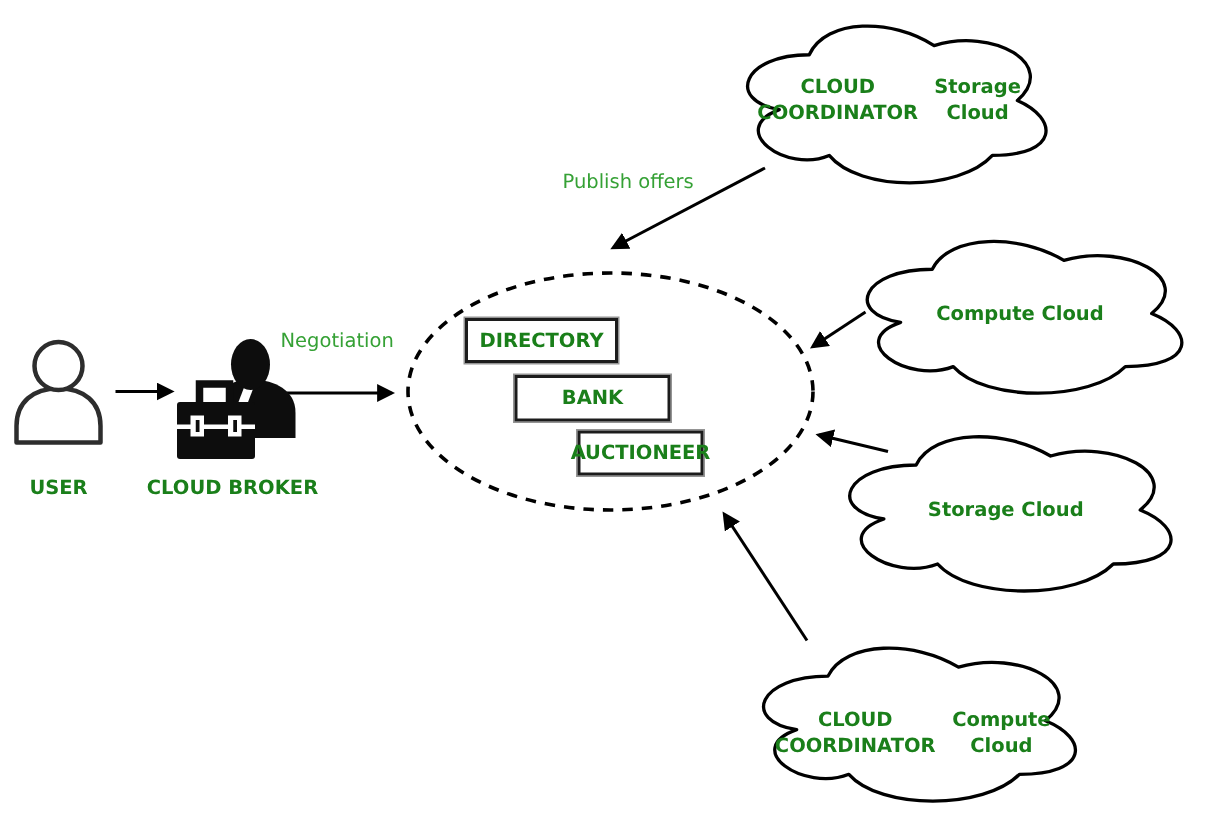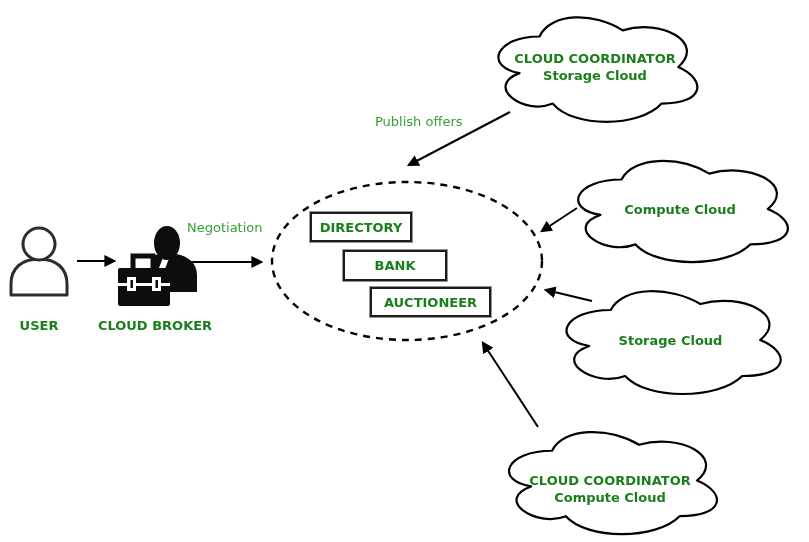--- a/index.html
+++ b/index.html
@@ -47,21 +47,21 @@
   }
   .cloud{
     position:absolute;
     z-index:2;
   }
   .cloud svg{
     position:absolute;left:0;top:0;width:100%;height:100%;
   }
   .cloud .cloud-text{
     position:absolute;left:8%;top:0;width:84%;height:100%;
-    display:flex;flex-direction:column;align-items:center;justify-content:center;
+    display:flex;flex-direction:row;align-items:center;justify-content:center;
     color:var(--heading-green,#1a7f1a);
     font-weight:bold;font-size:13px;line-height:17px;
     text-align:center;
   }
   .cloud .cloud-text div:empty{display:none;}
   .cloud.offset-down .cloud-text{padding-top:16px;height:calc(100% - 16px);}
   .icon{position:absolute;}
 </style>
 </head>
 <body>
@@ -106,21 +106,21 @@
 
   <div class="edge-lbl" style="left:187px;top:220px;">Negotiation</div>
   <div class="edge-lbl" style="left:375px;top:114px;">Publish offers</div>
 
   <div class="comp-box" style="left:343px;top:250px;width:104px;height:31px;">
     <span>BANK</span>
   </div>
   <div class="comp-box" style="left:310px;top:212px;width:102px;height:30px;">
     <span>DIRECTORY</span>
   </div>
-  <div class="comp-box" style="left:370px;top:287px;width:121px;height:30px;">
+  <div class="comp-box" style="left:385px;top:287px;width:84px;height:30px;">
     <span>AUCTIONEER</span>
   </div>
 
 
   <div class="cloud" style="left:484px;top:6px;width:222px;height:122px;">
     <svg viewBox="0 0 100 80" preserveAspectRatio="none">
       <path d="M25,20 C5,20 0,40 16,44 C0,52.8 18,72 31,64 C40,80 70,80 80,64 C100,64 100,48 87.5,40 C100,24 80,8 62.5,16 C50,4 30,4 25,20 Z" fill="#ffffff" stroke="#000" stroke-width="2.2" vector-effect="non-scaling-stroke" stroke-linejoin="round"></path>
     </svg>
     <div class="cloud-text">
       <div>CLOUD COORDINATOR</div>

